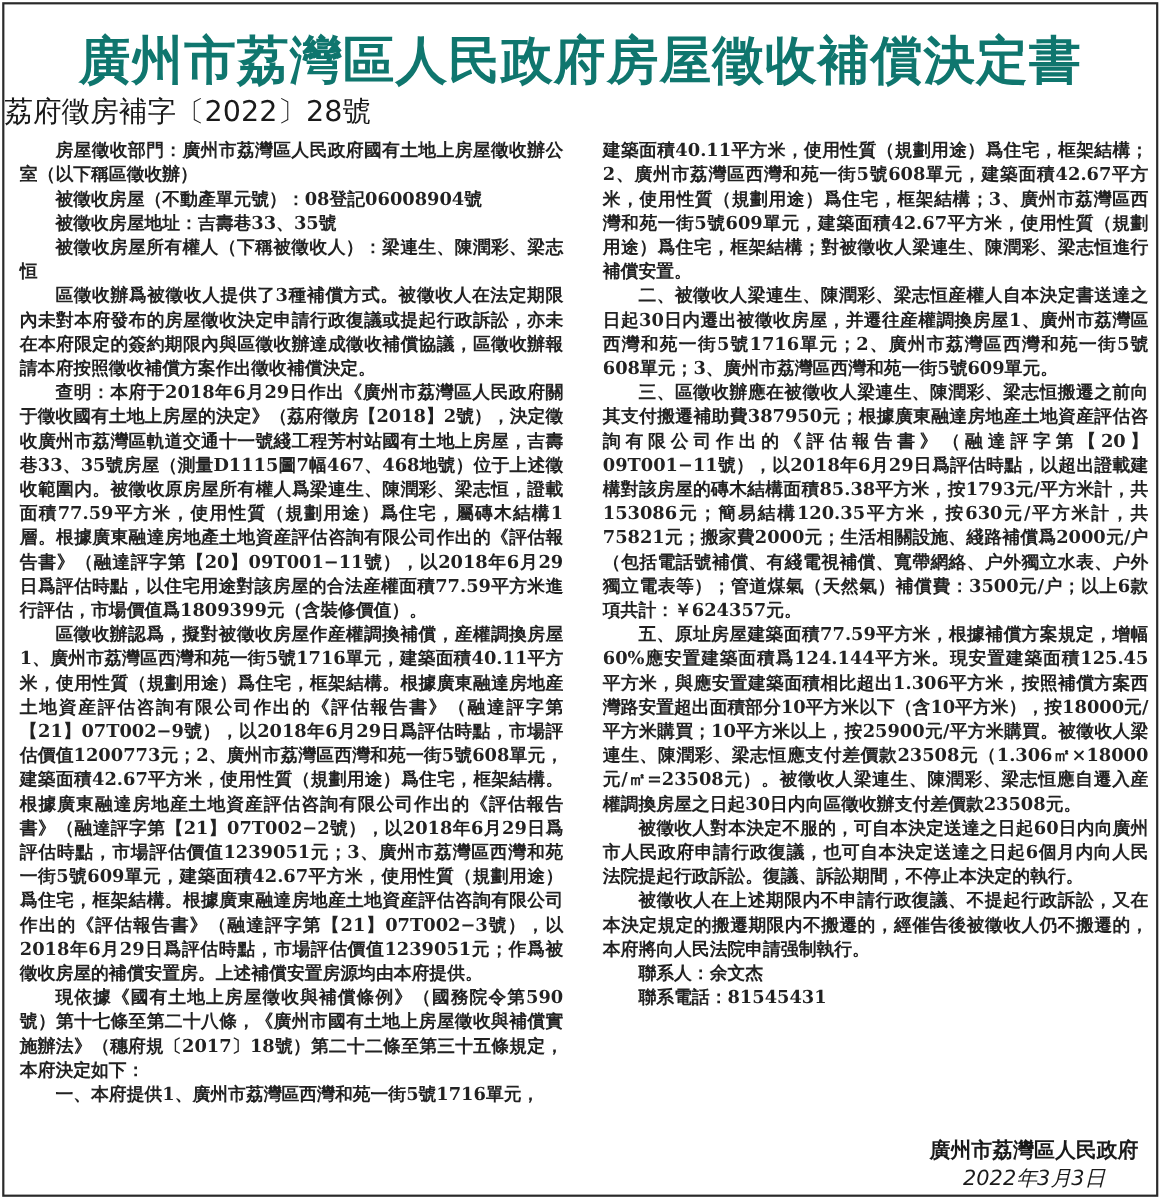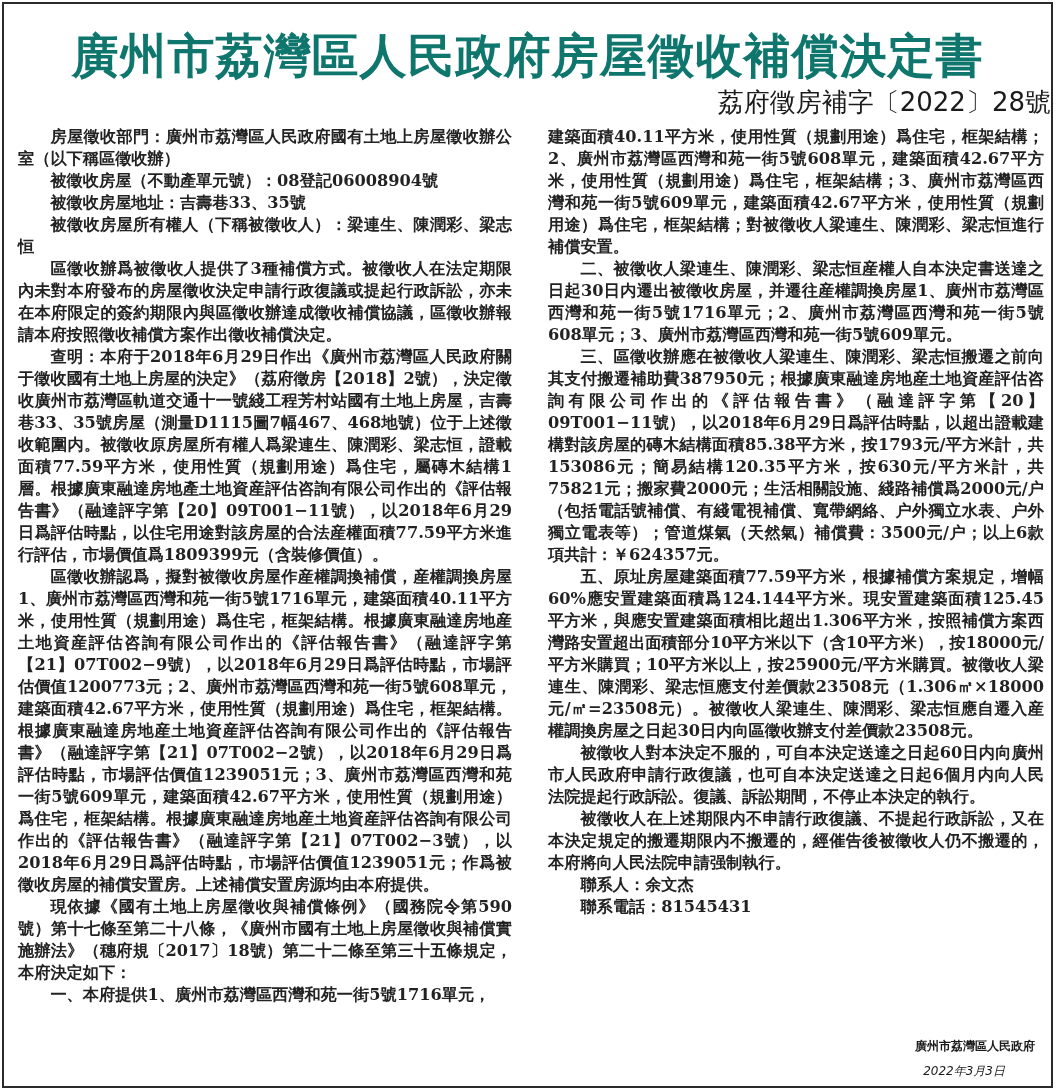--- a/index.html
+++ b/index.html
@@ -7,36 +7,36 @@
   .frame {
     position: absolute; left: 2px; top: 2px; width: 1051px; height: 1086px;
     border: 2px solid #2a2a2a; box-sizing: border-box; background: #fff;
   }
   .title {
     position: absolute; left: 0; right: 0; top: 24px; text-align: center;
     font-family: "DejaVu Serif", serif; font-weight: bold; font-size: 47px;
     letter-spacing: 1px; color: #0f766e; line-height: 56px;
   }
   .docno {
-    position: absolute; left: 0; right: 0; top: 80px; text-align: right;
+    position: absolute; left: 0; right: 0; top: 80px; text-align: left;
     font-family: "DejaVu Sans", sans-serif; font-size: 26px; color: #1a1a1a;
     line-height: 36px;
   }
   .col {
     position: absolute; top: 122px; width: 494px;
     font-family: "DejaVu Serif", serif; font-size: 16.2px; line-height: 22px;
     color: #222; text-align: justify;
   }
   .col.left { left: 14px; }
   .col.right { left: 544px; width: 496px; }
   .col p { margin: 0; text-indent: 2em; font-weight: bold; }
   .col p.noindent { text-indent: 0; }
   .sign {
     position: absolute; right: 16px; top: 1030px; text-align: right;
-    font-family: "DejaVu Sans", sans-serif; font-weight: bold; font-size: 12px;
+    font-family: "DejaVu Sans", sans-serif; font-weight: bold; font-size: 19px;
     line-height: 25px; color: #1a1a1a;
   }
   .sign div { white-space: nowrap; }
   .sign .date { padding-right: 30px; font-weight: normal; font-style: italic; }
 </style>
 </head>
 <body>
 
 <div class="frame">
   <div class="title">廣州市荔灣區人民政府房屋徵收補償決定書</div>

